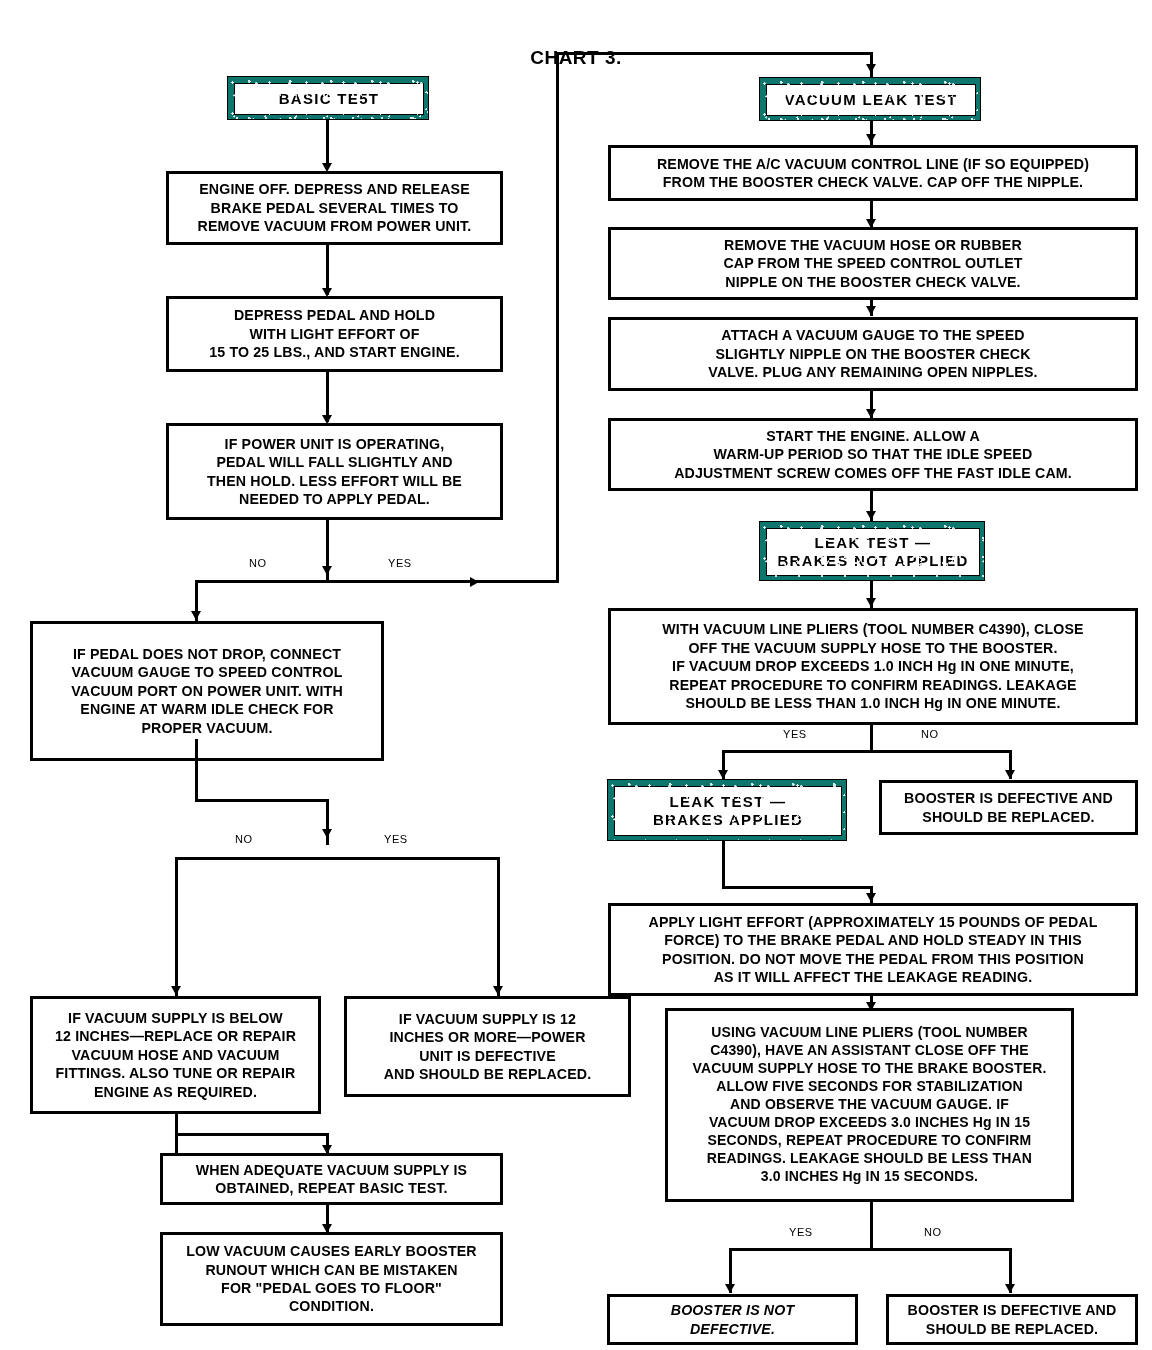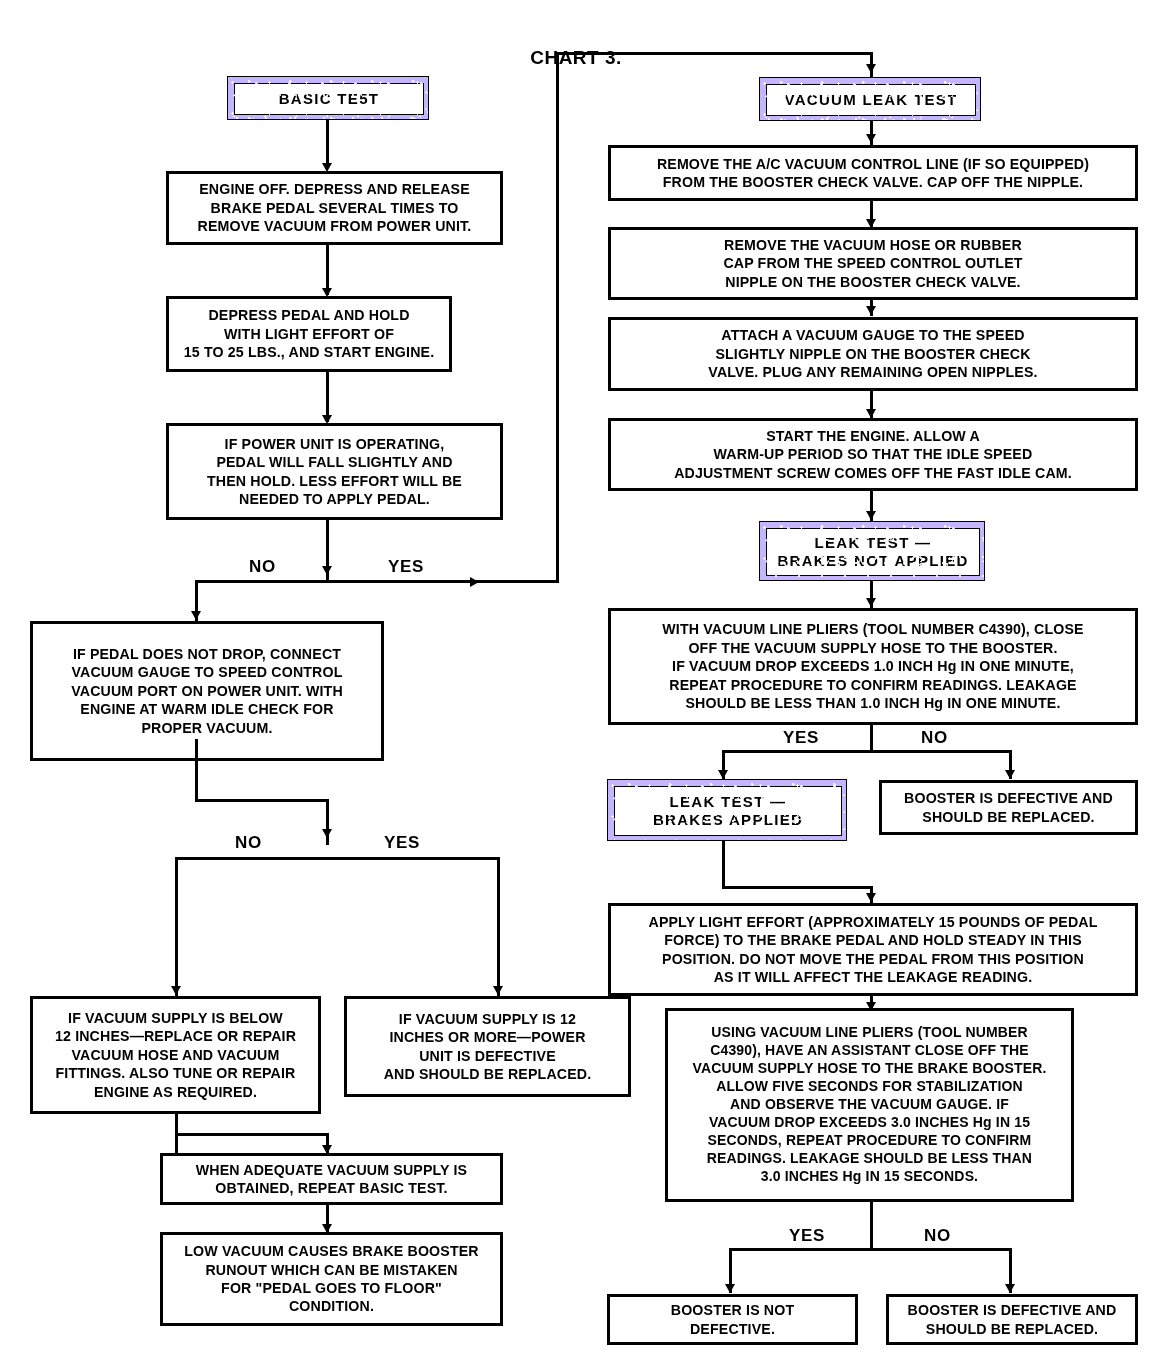--- a/index.html
+++ b/index.html
@@ -14,21 +14,21 @@
   .title .l1{font-size:19px;display:block;margin-top:12px;}
   .title .l2{font-size:21px;display:block;}
 
   
   .box{position:absolute;box-sizing:border-box;background:#fff;border:3px solid #000;
        display:flex;align-items:center;justify-content:center;text-align:center;}
   .box .txt{font-size:14.2px;line-height:1.30;font-weight:bold;letter-spacing:.15px;
             white-space:pre-line;padding:0 4px;}
 
   
-  .hdr{position:absolute;box-sizing:border-box;background:#c4b5fd;padding:6px;
+  .hdr{position:absolute;box-sizing:border-box;background:#0f766e;padding:6px;
        border:1px solid #000;}
   .hdr .inner{width:100%;height:100%;background:#fff;border:1px solid #000;
        display:flex;align-items:center;justify-content:center;text-align:center;}
   .hdr .txt{font-size:15px;font-weight:bold;letter-spacing:1.3px;line-height:1.22;
        white-space:pre-line;}
   .hdr::before{content:"";position:absolute;left:0;top:0;right:0;bottom:0;
        pointer-events:none;
        background-image:
          radial-gradient(circle at 12% 18%, #fff 0 1.2px, transparent 1.3px),
          radial-gradient(circle at 31% 78%, #fff 0 1px, transparent 1.1px),
@@ -45,21 +45,21 @@
   .ln{position:absolute;background:#000;}
   .vl{width:3px;}
   .hl{height:3px;}
   .arw{position:absolute;width:0;height:0;}
   .arw.down{border-left:5px solid transparent;border-right:5px solid transparent;
             border-top:9px solid #000;}
   .arw.right{border-top:5px solid transparent;border-bottom:5px solid transparent;
              border-left:9px solid #000;}
 
   
-  .blab{position:absolute;font-size:17px;font-weight:bold;letter-spacing:.6px;}
+  .blab{position:absolute;font-size:11px;font-weight:normal;letter-spacing:.6px;}
 </style>
 </head>
 <body>
 
 <div id="stage">
 
   <div class="title" style="left:400px;top:2px;width:352px;">
     <span class="l1">CHART 3.</span>
   </div>
 
@@ -72,21 +72,21 @@
   <div class="arw down" style="left:322px;top:163px;"></div>
 
   <div class="box" style="left:166px;top:171px;width:337px;height:74px;">
     <div class="txt">ENGINE OFF. DEPRESS AND RELEASE
 BRAKE PEDAL SEVERAL TIMES TO
 REMOVE VACUUM FROM POWER UNIT.</div>
   </div>
   <div class="ln vl" style="left:326px;top:245px;height:50px;"></div>
   <div class="arw down" style="left:322px;top:288px;"></div>
 
-  <div class="box" style="left:166px;top:296px;width:286px;height:76px;">
+  <div class="box" style="left:166px;top:296px;width:337px;height:76px;">
     <div class="txt">DEPRESS PEDAL AND HOLD
 WITH LIGHT EFFORT OF
 15 TO 25 LBS., AND START ENGINE.</div>
   </div>
   <div class="ln vl" style="left:326px;top:372px;height:50px;"></div>
   <div class="arw down" style="left:322px;top:415px;"></div>
 
   <div class="box" style="left:166px;top:423px;width:337px;height:97px;">
     <div class="txt">IF POWER UNIT IS OPERATING,
 PEDAL WILL FALL SLIGHTLY AND
@@ -148,21 +148,21 @@
   <div class="arw down" style="left:322px;top:1145px;"></div>
 
   <div class="box" style="left:160px;top:1153px;width:343px;height:52px;">
     <div class="txt">WHEN ADEQUATE VACUUM SUPPLY IS
 OBTAINED, REPEAT BASIC TEST.</div>
   </div>
   <div class="ln vl" style="left:326px;top:1205px;height:28px;"></div>
   <div class="arw down" style="left:322px;top:1224px;"></div>
 
   <div class="box" style="left:160px;top:1232px;width:343px;height:94px;">
-    <div class="txt">LOW VACUUM CAUSES BRAKE BOOSTER
+    <div class="txt">LOW VACUUM CAUSES EARLY BOOSTER
 RUNOUT WHICH CAN BE MISTAKEN
 FOR "PEDAL GOES TO FLOOR"
 CONDITION.</div>
   </div>
 
   <div class="ln vl" style="left:556px;top:52px;height:531px;"></div>
   <div class="ln hl" style="left:556px;top:52px;width:317px;"></div>
   <div class="ln vl" style="left:870px;top:52px;height:26px;"></div>
   <div class="arw down" style="left:866px;top:64px;"></div>
 
@@ -271,21 +271,21 @@
 
   <div class="ln vl" style="left:870px;top:1202px;height:47px;"></div>
   <div class="ln hl" style="left:729px;top:1248px;width:283px;"></div>
   <div class="blab" style="left:789px;top:1226px;">YES</div>
   <div class="blab" style="left:924px;top:1226px;">NO</div>
   <div class="ln vl" style="left:729px;top:1248px;height:45px;"></div>
   <div class="arw down" style="left:725px;top:1284px;"></div>
   <div class="ln vl" style="left:1009px;top:1248px;height:45px;"></div>
   <div class="arw down" style="left:1005px;top:1284px;"></div>
 
-  <div class="box" style="left:607px;top:1294px;width:251px;height:51px;">
+  <div class="box" style="left:607px;top:1294px;width:251px;height:51px;font-style:italic;">
     <div class="txt">BOOSTER IS NOT
 DEFECTIVE.</div>
   </div>
   <div class="box" style="left:886px;top:1294px;width:252px;height:51px;">
     <div class="txt">BOOSTER IS DEFECTIVE AND
 SHOULD BE REPLACED.</div>
   </div>
 
 </div>
 

